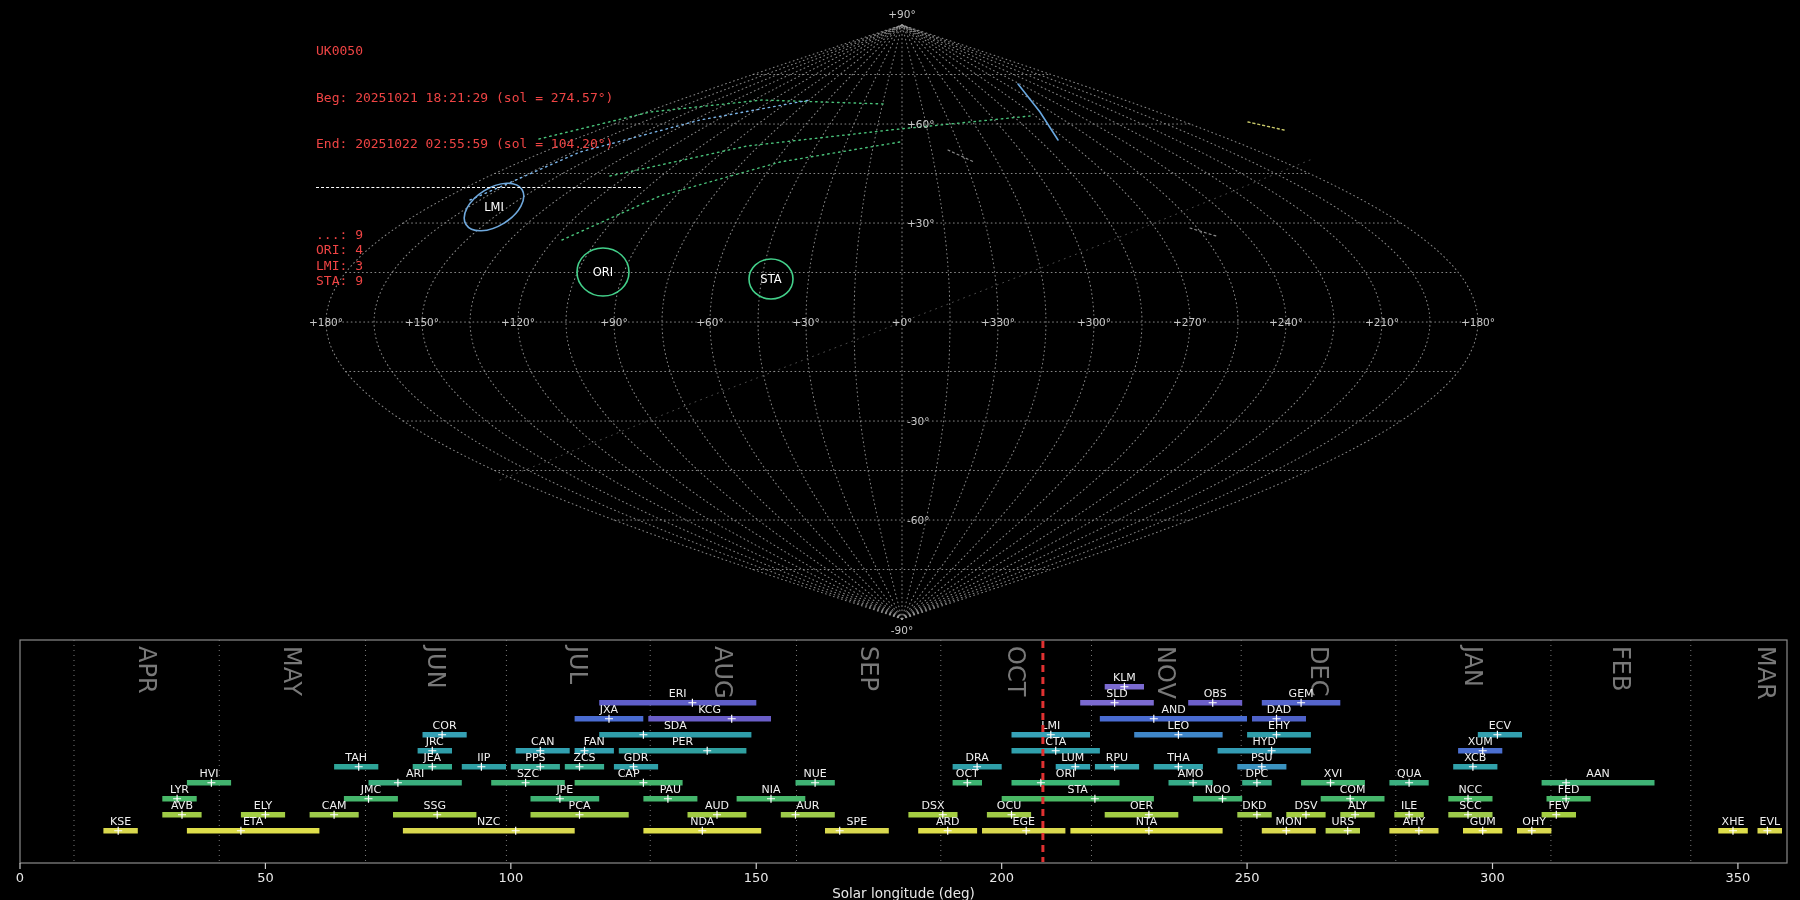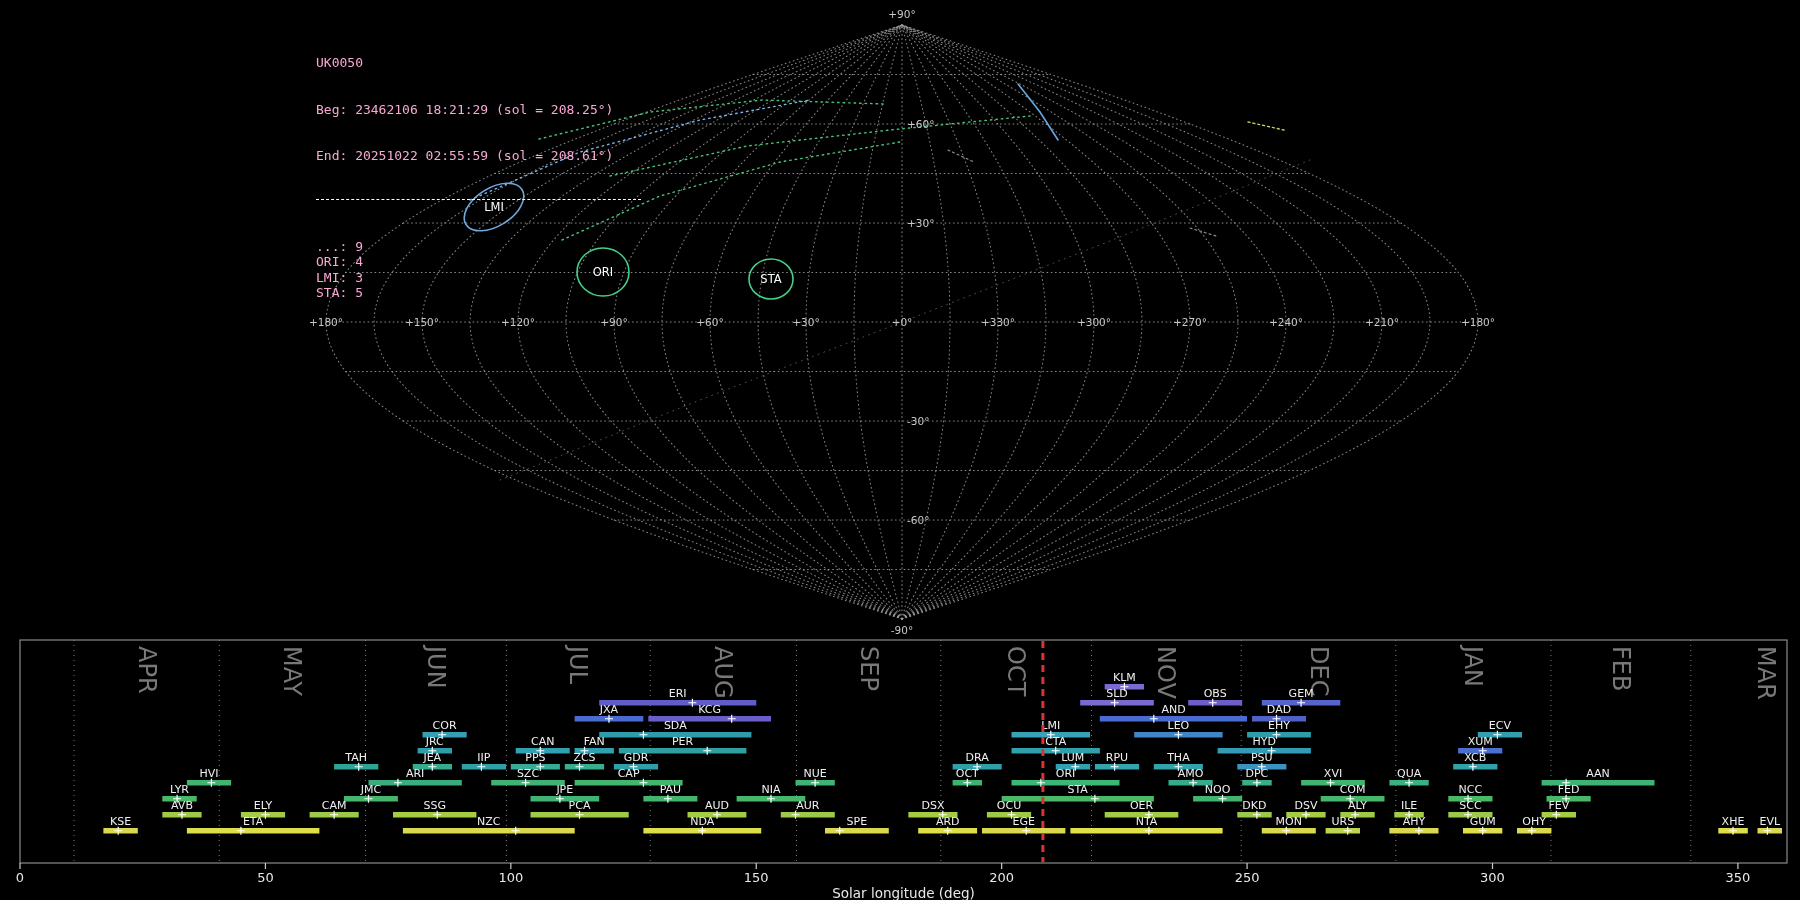--- a/index.html
+++ b/index.html
@@ -3,35 +3,35 @@
 <meta charset="utf-8">
 <style>
   html,body{margin:0;padding:0;}
   body{
     width:1800px;height:900px;background:#000;
     font-family:"DejaVu Sans",sans-serif;
     position:relative;overflow:hidden;
   }
   #plot{position:absolute;left:0;top:0;}
   #hdr{
-    position:absolute;left:316px;top:24px;z-index:2;
-    color:#f9a8d4;font:13px/15.5px "DejaVu Sans Mono",monospace;
+    position:absolute;left:316px;top:12px;z-index:2;
+    color:#ef4444;font:13px/15.5px "DejaVu Sans Mono",monospace;
     white-space:pre;
   }
   #hdr .sep{border-top:1.5px dashed #fff;width:325px;margin:4px 0 8px 0;}
 </style>
 </head>
 <body>
 
 <div id="hdr">
   <div>UK0050</div>
-  <div>Beg: 23462106 18:21:29 (sol = 208.25°)</div>
-  <div>End: 20251022 02:55:59 (sol = 208.61°)</div>
+  <div>Beg: 20251021 18:21:29 (sol = 274.57°)</div>
+  <div>End: 20251022 02:55:59 (sol = 104.20°)</div>
   <div class="sep"></div>
-  <div id="counts"><div>...: 9</div><div>ORI: 4</div><div>LMI: 3</div><div>STA: 5</div></div>
+  <div id="counts"><div>...: 9</div><div>ORI: 4</div><div>LMI: 3</div><div>STA: 9</div></div>
 </div>
 
 <svg id="plot" width="1800" height="900" viewBox="0 0 1800 900">
     <g>
       <polyline points="902.0,619.0 881.9,612.4 861.8,605.8 841.8,599.2 821.8,592.6 802.0,586.0 782.2,579.4 762.7,572.8 743.2,566.2 724.0,559.6 705.0,553.0 686.2,546.4 667.7,539.8 649.5,533.2 631.6,526.6 614.0,520.0 596.8,513.4 579.9,506.8 563.4,500.2 547.4,493.6 531.8,487.0 516.6,480.4 501.9,473.8 487.7,467.2 473.9,460.6 460.8,454.0 448.1,447.4 436.0,440.8 424.5,434.2 413.5,427.6 403.2,421.0 393.4,414.4 384.3,407.8 375.8,401.2 367.9,394.6 360.7,388.0 354.2,381.4 348.3,374.8 343.1,368.2 338.6,361.6 334.8,355.0 331.6,348.4 329.2,341.8 327.4,335.2 326.4,328.6 326.0,322.0 326.4,315.4 327.4,308.8 329.2,302.2 331.6,295.6 334.8,289.0 338.6,282.4 343.1,275.8 348.3,269.2 354.2,262.6 360.7,256.0 367.9,249.4 375.8,242.8 384.3,236.2 393.4,229.6 403.2,223.0 413.5,216.4 424.5,209.8 436.0,203.2 448.1,196.6 460.8,190.0 473.9,183.4 487.7,176.8 501.9,170.2 516.6,163.6 531.8,157.0 547.4,150.4 563.4,143.8 579.9,137.2 596.8,130.6 614.0,124.0 631.6,117.4 649.5,110.8 667.7,104.2 686.2,97.6 705.0,91.0 724.0,84.4 743.2,77.8 762.7,71.2 782.2,64.6 802.0,58.0 821.8,51.4 841.8,44.8 861.8,38.2 881.9,31.6 902.0,25.0" fill="none" stroke="#9a9a9a" stroke-width="1.05" stroke-dasharray="0.8,3.4" stroke-linecap="round" opacity="0.88"></polyline>
       <polyline points="902.0,619.0 883.6,612.4 865.2,605.8 846.8,599.2 828.5,592.6 810.3,586.0 792.2,579.4 774.3,572.8 756.5,566.2 738.8,559.6 721.4,553.0 704.2,546.4 687.2,539.8 670.5,533.2 654.1,526.6 638.0,520.0 622.2,513.4 606.7,506.8 591.6,500.2 576.9,493.6 562.6,487.0 548.7,480.4 535.2,473.8 522.2,467.2 509.6,460.6 497.5,454.0 485.9,447.4 474.8,440.8 464.3,434.2 454.2,427.6 444.7,421.0 435.8,414.4 427.4,407.8 419.6,401.2 412.4,394.6 405.8,388.0 399.8,381.4 394.5,374.8 389.7,368.2 385.5,361.6 382.0,355.0 379.1,348.4 376.9,341.8 375.3,335.2 374.3,328.6 374.0,322.0 374.3,315.4 375.3,308.8 376.9,302.2 379.1,295.6 382.0,289.0 385.5,282.4 389.7,275.8 394.5,269.2 399.8,262.6 405.8,256.0 412.4,249.4 419.6,242.8 427.4,236.2 435.8,229.6 444.7,223.0 454.2,216.4 464.3,209.8 474.8,203.2 485.9,196.6 497.5,190.0 509.6,183.4 522.2,176.8 535.2,170.2 548.7,163.6 562.6,157.0 576.9,150.4 591.6,143.8 606.7,137.2 622.2,130.6 638.0,124.0 654.1,117.4 670.5,110.8 687.2,104.2 704.2,97.6 721.4,91.0 738.8,84.4 756.5,77.8 774.3,71.2 792.2,64.6 810.3,58.0 828.5,51.4 846.8,44.8 865.2,38.2 883.6,31.6 902.0,25.0" fill="none" stroke="#9a9a9a" stroke-width="1.05" stroke-dasharray="0.8,3.4" stroke-linecap="round" opacity="0.88"></polyline>
       <polyline points="902.0,619.0 885.2,612.4 868.5,605.8 851.8,599.2 835.2,592.6 818.6,586.0 802.2,579.4 785.9,572.8 769.7,566.2 753.7,559.6 737.8,553.0 722.2,546.4 706.8,539.8 691.6,533.2 676.7,526.6 662.0,520.0 647.6,513.4 633.6,506.8 619.9,500.2 606.5,493.6 593.5,487.0 580.8,480.4 568.6,473.8 556.7,467.2 545.3,460.6 534.3,454.0 523.8,447.4 513.7,440.8 504.1,434.2 494.9,427.6 486.3,421.0 478.2,414.4 470.6,407.8 463.5,401.2 457.0,394.6 450.9,388.0 445.5,381.4 440.6,374.8 436.3,368.2 432.5,361.6 429.3,355.0 426.7,348.4 424.6,341.8 423.2,335.2 422.3,328.6 422.0,322.0 422.3,315.4 423.2,308.8 424.6,302.2 426.7,295.6 429.3,289.0 432.5,282.4 436.3,275.8 440.6,269.2 445.5,262.6 450.9,256.0 457.0,249.4 463.5,242.8 470.6,236.2 478.2,229.6 486.3,223.0 494.9,216.4 504.1,209.8 513.7,203.2 523.8,196.6 534.3,190.0 545.3,183.4 556.7,176.8 568.6,170.2 580.8,163.6 593.5,157.0 606.5,150.4 619.9,143.8 633.6,137.2 647.6,130.6 662.0,124.0 676.7,117.4 691.6,110.8 706.8,104.2 722.2,97.6 737.8,91.0 753.7,84.4 769.7,77.8 785.9,71.2 802.2,64.6 818.6,58.0 835.2,51.4 851.8,44.8 868.5,38.2 885.2,31.6 902.0,25.0" fill="none" stroke="#9a9a9a" stroke-width="1.05" stroke-dasharray="0.8,3.4" stroke-linecap="round" opacity="0.88"></polyline>
       <polyline points="902.0,619.0 886.9,612.4 871.9,605.8 856.8,599.2 841.9,592.6 827.0,586.0 812.2,579.4 797.5,572.8 782.9,566.2 768.5,559.6 754.2,553.0 740.2,546.4 726.3,539.8 712.6,533.2 699.2,526.6 686.0,520.0 673.1,513.4 660.4,506.8 648.1,500.2 636.0,493.6 624.3,487.0 612.9,480.4 601.9,473.8 591.2,467.2 581.0,460.6 571.1,454.0 561.6,447.4 552.5,440.8 543.9,434.2 535.6,427.6 527.9,421.0 520.6,414.4 513.7,407.8 507.3,401.2 501.5,394.6 496.1,388.0 491.1,381.4 486.7,374.8 482.8,368.2 479.4,361.6 476.6,355.0 474.2,348.4 472.4,341.8 471.1,335.2 470.3,328.6 470.0,322.0 470.3,315.4 471.1,308.8 472.4,302.2 474.2,295.6 476.6,289.0 479.4,282.4 482.8,275.8 486.7,269.2 491.1,262.6 496.1,256.0 501.5,249.4 507.3,242.8 513.7,236.2 520.6,229.6 527.9,223.0 535.6,216.4 543.9,209.8 552.5,203.2 561.6,196.6 571.1,190.0 581.0,183.4 591.2,176.8 601.9,170.2 612.9,163.6 624.3,157.0 636.0,150.4 648.1,143.8 660.4,137.2 673.1,130.6 686.0,124.0 699.2,117.4 712.6,110.8 726.3,104.2 740.2,97.6 754.2,91.0 768.5,84.4 782.9,77.8 797.5,71.2 812.2,64.6 827.0,58.0 841.9,51.4 856.8,44.8 871.9,38.2 886.9,31.6 902.0,25.0" fill="none" stroke="#9a9a9a" stroke-width="1.05" stroke-dasharray="0.8,3.4" stroke-linecap="round" opacity="0.88"></polyline>
       <polyline points="902.0,619.0 888.6,612.4 875.2,605.8 861.9,599.2 848.6,592.6 835.3,586.0 822.2,579.4 809.1,572.8 796.2,566.2 783.3,559.6 770.7,553.0 758.2,546.4 745.8,539.8 733.7,533.2 721.7,526.6 710.0,520.0 698.5,513.4 687.3,506.8 676.3,500.2 665.6,493.6 655.2,487.0 645.1,480.4 635.3,473.8 625.8,467.2 616.6,460.6 607.8,454.0 599.4,447.4 591.3,440.8 583.6,434.2 576.3,427.6 569.4,421.0 562.9,414.4 556.9,407.8 551.2,401.2 546.0,394.6 541.2,388.0 536.8,381.4 532.9,374.8 529.4,368.2 526.4,361.6 523.8,355.0 521.7,348.4 520.1,341.8 518.9,335.2 518.2,328.6 518.0,322.0 518.2,315.4 518.9,308.8 520.1,302.2 521.7,295.6 523.8,289.0 526.4,282.4 529.4,275.8 532.9,269.2 536.8,262.6 541.2,256.0 546.0,249.4 551.2,242.8 556.9,236.2 562.9,229.6 569.4,223.0 576.3,216.4 583.6,209.8 591.3,203.2 599.4,196.6 607.8,190.0 616.6,183.4 625.8,176.8 635.3,170.2 645.1,163.6 655.2,157.0 665.6,150.4 676.3,143.8 687.3,137.2 698.5,130.6 710.0,124.0 721.7,117.4 733.7,110.8 745.8,104.2 758.2,97.6 770.7,91.0 783.3,84.4 796.2,77.8 809.1,71.2 822.2,64.6 835.3,58.0 848.6,51.4 861.9,44.8 875.2,38.2 888.6,31.6 902.0,25.0" fill="none" stroke="#9a9a9a" stroke-width="1.05" stroke-dasharray="0.8,3.4" stroke-linecap="round" opacity="0.88"></polyline>
       <polyline points="902.0,619.0 890.3,612.4 878.6,605.8 866.9,599.2 855.2,592.6 843.7,586.0 832.1,579.4 820.7,572.8 809.4,566.2 798.2,559.6 787.1,553.0 776.1,546.4 765.3,539.8 754.7,533.2 744.3,526.6 734.0,520.0 723.9,513.4 714.1,506.8 704.5,500.2 695.1,493.6 686.0,487.0 677.2,480.4 668.6,473.8 660.3,467.2 652.3,460.6 644.6,454.0 637.2,447.4 630.2,440.8 623.4,434.2 617.1,427.6 611.0,421.0 605.3,414.4 600.0,407.8 595.0,401.2 590.5,394.6 586.3,388.0 582.4,381.4 579.0,374.8 576.0,368.2 573.3,361.6 571.1,355.0 569.3,348.4 567.8,341.8 566.8,335.2 566.2,328.6 566.0,322.0 566.2,315.4 566.8,308.8 567.8,302.2 569.3,295.6 571.1,289.0 573.3,282.4 576.0,275.8 579.0,269.2 582.4,262.6 586.3,256.0 590.5,249.4 595.0,242.8 600.0,236.2 605.3,229.6 611.0,223.0 617.1,216.4 623.4,209.8 630.2,203.2 637.2,196.6 644.6,190.0 652.3,183.4 660.3,176.8 668.6,170.2 677.2,163.6 686.0,157.0 695.1,150.4 704.5,143.8 714.1,137.2 723.9,130.6 734.0,124.0 744.3,117.4 754.7,110.8 765.3,104.2 776.1,97.6 787.1,91.0 798.2,84.4 809.4,77.8 820.7,71.2 832.1,64.6 843.7,58.0 855.2,51.4 866.9,44.8 878.6,38.2 890.3,31.6 902.0,25.0" fill="none" stroke="#9a9a9a" stroke-width="1.05" stroke-dasharray="0.8,3.4" stroke-linecap="round" opacity="0.88"></polyline>

